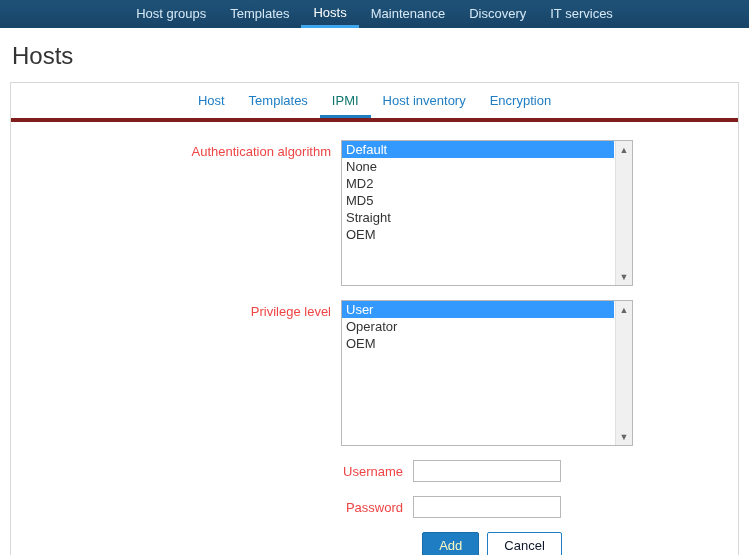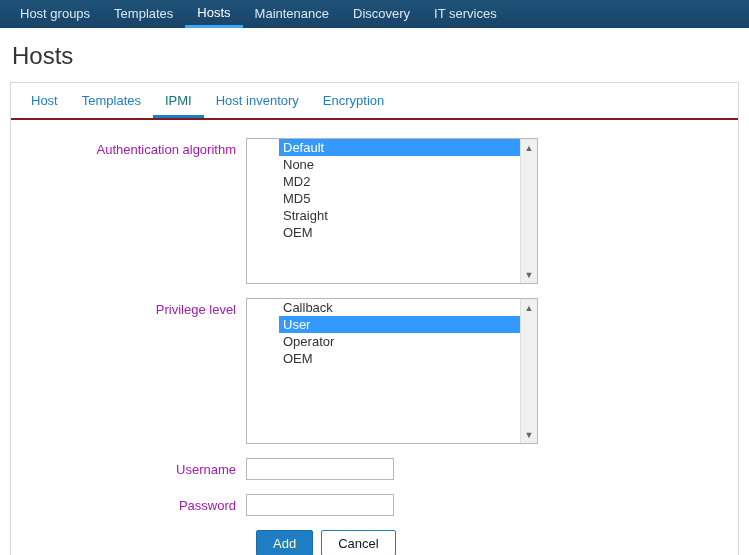--- a/index.html
+++ b/index.html
@@ -1,15 +1,15 @@
 <!DOCTYPE html>
 <html><head>
 <meta charset="utf-8">
 <style>
-  * { box-sizing: border-box; margin: 0; padding: 0; }
+  * { box-sizing: border-box; margin: 0; padding: 0; justify-content: center; }
   body {
     font-family: Arial, Helvetica, sans-serif;
     font-size: 13px;
     color: #333;
     background: #fff;
     width: 749px;
   }
   .topnav {
     background: #1a4a6e;
     background: linear-gradient(#1f5278, #184467);
@@ -38,21 +38,21 @@
     color: #333;
     padding: 14px 12px 12px 12px;
   }
   .content-box {
     border: 1px solid #d8d8d8;
     margin: 0 10px;
     background: #fff;
   }
   .subtabs {
     display: flex;
-    border-bottom: 2px solid #7f1d1d;
+    border-bottom: 4px solid #7f1d1d;
     padding: 0 8px;
   }
   .subtab {
     color: #1f7dc3;
     padding: 10px 12px;
     cursor: pointer;
     font-size: 13px;
   }
   .subtab.active {
     color: #0f766e;
@@ -65,36 +65,35 @@
   .form-row {
     display: flex;
     align-items: flex-start;
     margin-bottom: 14px;
   }
   .form-label {
     width: 225px;
     text-align: right;
     padding-right: 10px;
     padding-top: 4px;
-    color: #a21caf;
+    color: #ef4444;
     font-size: 13px;
   }
   .listbox-wrap {
     position: relative;
     width: 292px;
     height: 146px;
     border: 1px solid #b8b8b8;
     background: #fff;
     overflow: hidden;
   }
   .listbox-inner {
     width: 272px;
     height: 100%;
     overflow: hidden;
-    margin-left: 32px;
   }
   .list-option {
     padding: 1px 4px;
     font-size: 13px;
     line-height: 15px;
     cursor: pointer;
     white-space: nowrap;
   }
   .list-option.selected {
     background: #3399ff;
@@ -192,21 +191,20 @@
           <div class="scroll-btn up">▲</div>
           <div class="scroll-btn down">▼</div>
         </div>
       </div>
     </div>
 
     <div class="form-row">
       <div class="form-label">Privilege level</div>
       <div class="listbox-wrap">
         <div class="listbox-inner">
-          <div class="list-option">Callback</div>
           <div class="list-option selected">User</div>
           <div class="list-option">Operator</div>
           <div class="list-option">OEM</div>
         </div>
         <div class="scrollbar">
           <div class="scroll-btn up">▲</div>
           <div class="scroll-btn down">▼</div>
         </div>
       </div>
     </div>

